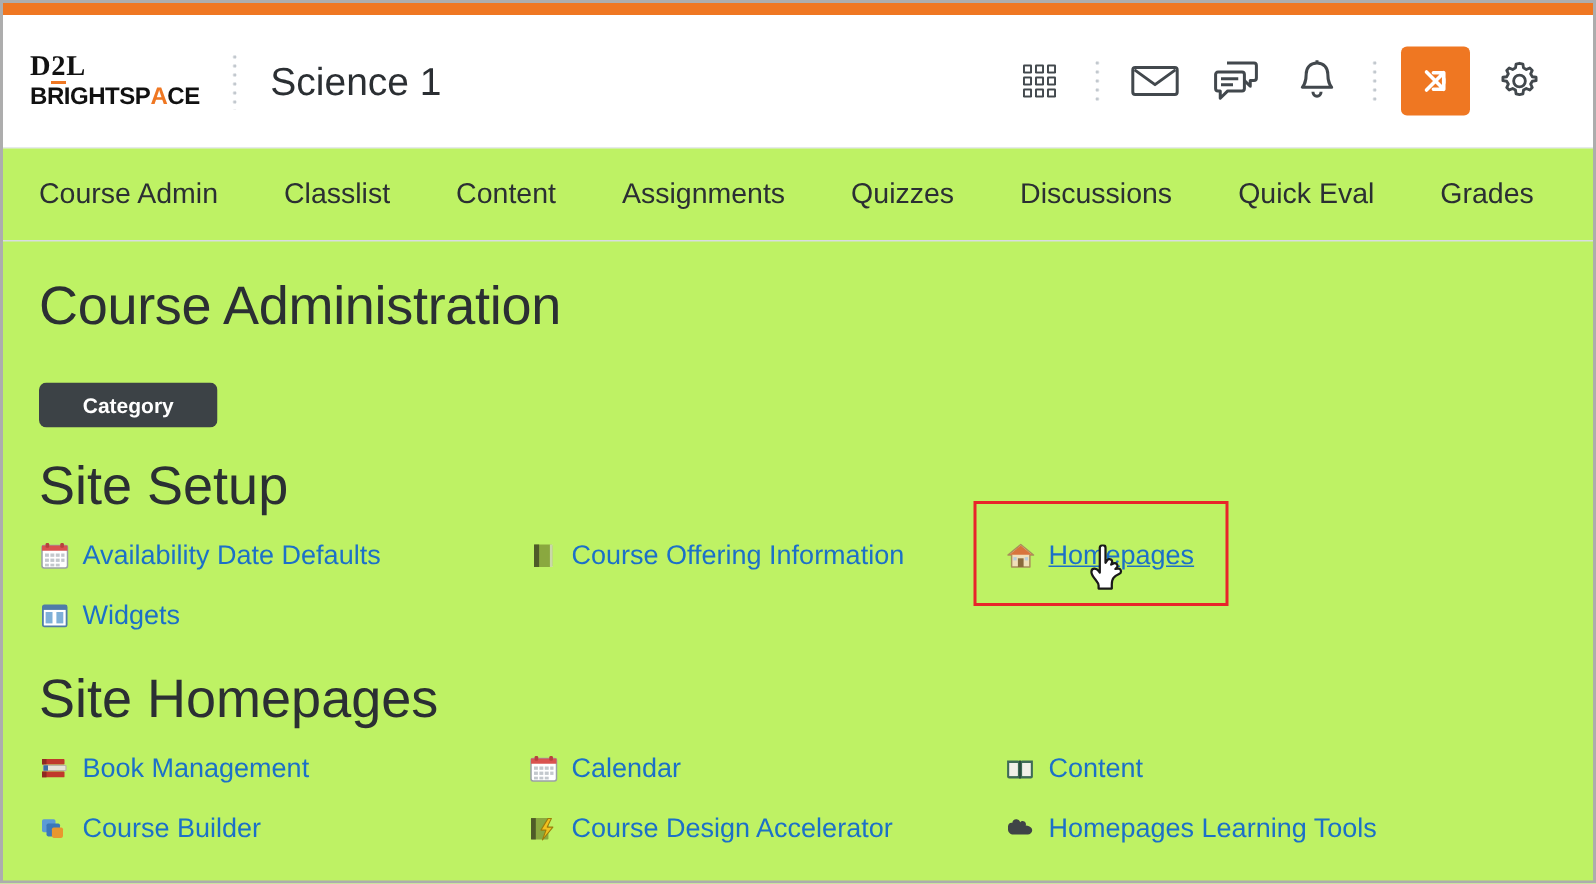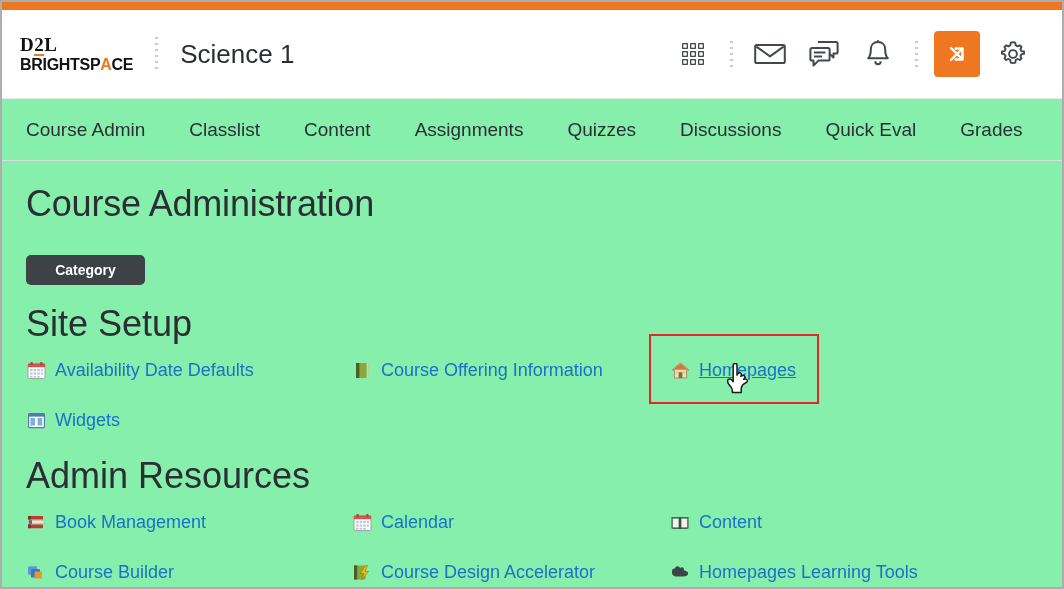--- a/index.html
+++ b/index.html
@@ -5,21 +5,21 @@
   * { box-sizing: border-box; margin: 0; padding: 0; }
   body {
     width: 1064px; height: 589px;
     font-family: "Liberation Sans", sans-serif;
     background: #ffffff;
     overflow: hidden;
   }
   .page-frame {
     position: relative;
     width: 1064px; height: 589px;
-    background: #86efac;
+    background: #bef264;
     border: 2px solid #adadad;
     overflow: hidden;
   }
   .orange-bar {
     height: 8px;
     background: #ef7722;
     width: 100%;
   }
 
   
@@ -153,21 +153,21 @@
   .section-heading {
     font-size: 36px;
     font-weight: 400;
     color: #2b2f33;
     margin-top: 18px;
     margin-bottom: 8px;
   }
   .link-grid {
     display: grid;
     grid-template-columns: 326px 318px 1fr;
-    row-gap: 16px;
+    row-gap: 6px;
   }
   .link-cell {
     display: flex;
     align-items: center;
     gap: 9px;
     height: 34px;
     position: relative;
   }
   .link-text {
     font-size: 18px;
@@ -385,21 +385,21 @@
             <rect x="1.6" y="2.6" width="15.8" height="3" fill="#4f7ba8"></rect>
             <rect x="3.4" y="7" width="4.6" height="7.6" fill="#7fb0d8"></rect>
             <rect x="10.6" y="7" width="4.6" height="7.6" fill="#7fb0d8"></rect>
           </svg>
         </span>
         <a class="link-text">Widgets</a>
       </div>
     </div>
 
     
-    <h2 class="section-heading">Admin Resources</h2>
+    <h2 class="section-heading">Site Homepages</h2>
     <div class="link-grid">
 
       <div class="link-cell">
         <span class="icon-box">
           <svg width="20" height="19" viewBox="0 0 20 19">
             <rect x="2" y="3" width="15" height="3.6" rx="0.6" fill="#c0392b"></rect>
             <rect x="2" y="3" width="3" height="3.6" fill="#8e2a20"></rect>
             <rect x="3" y="7.2" width="15" height="3.6" rx="0.6" fill="#e8e3d8" stroke="#b9b3a5" stroke-width="0.8"></rect>
             <rect x="3" y="7.2" width="3" height="3.6" fill="#3a6ea5"></rect>
             <rect x="2" y="11.4" width="15" height="3.8" rx="0.6" fill="#c0392b"></rect>

